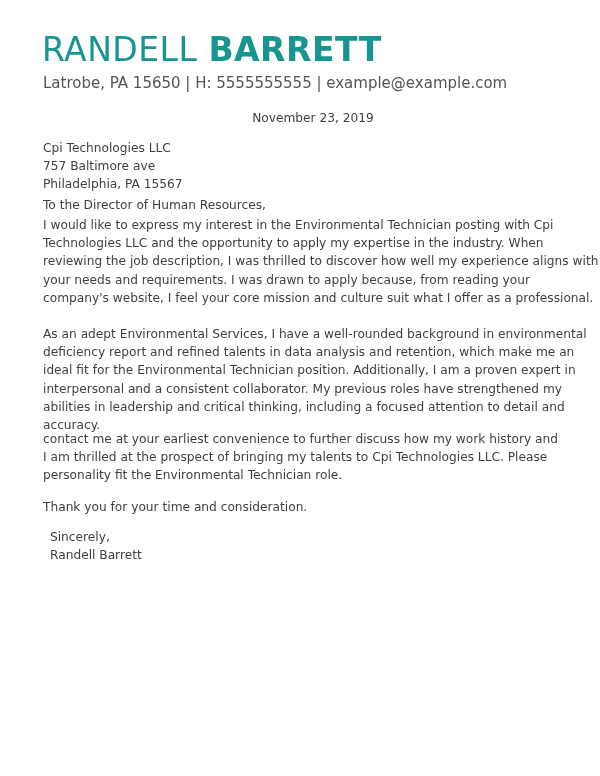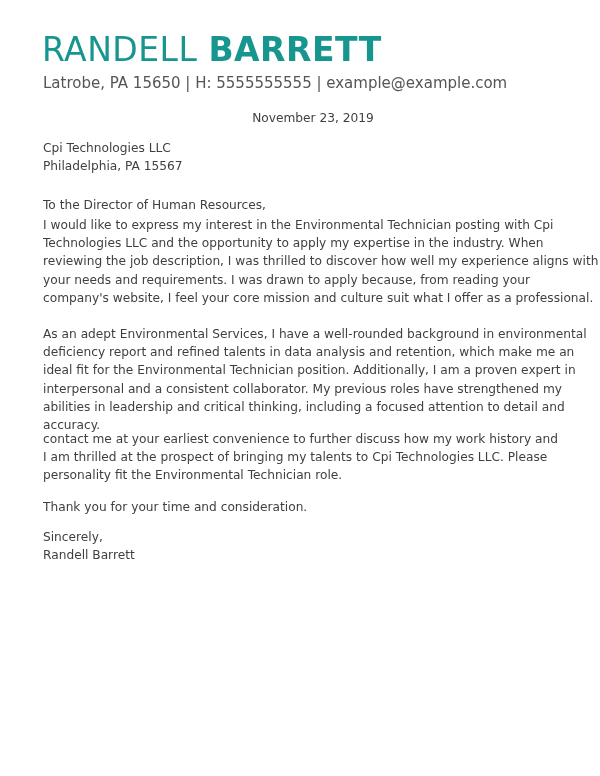--- a/index.html
+++ b/index.html
@@ -23,20 +23,21 @@
   <span class="last">BARRETT</span>
 </div>
 <div class="contact">Latrobe, PA 15650 | H: 5555555555 | example@example.com</div>
 
 <div class="block" style="top:109px;text-align:center;">
   <span class="line">November 23, 2019</span>
 </div>
 
 <div class="block" style="top:139px;">
   <span class="line">Cpi Technologies LLC</span>
+  <span class="line">757 Baltimore ave</span>
   <span class="line">Philadelphia, PA 15567</span>
 </div>
 
 <div class="block" style="top:196px;">
   <span class="line">To the Director of Human Resources,</span>
 </div>
 
 <div class="block" style="top:216px;">
   <span class="line">I would like to express my interest in the Environmental Technician posting with Cpi</span>
   <span class="line">Technologies LLC and the opportunity to apply my expertise in the industry. When</span>
@@ -57,16 +58,16 @@
 <div class="block" style="top:430px;">
   <span class="line">contact me at your earliest convenience to further discuss how my work history and</span>
   <span class="line">I am thrilled at the prospect of bringing my talents to Cpi Technologies LLC. Please</span>
   <span class="line">personality fit the Environmental Technician role.</span>
 </div>
 
 <div class="block" style="top:498px;">
   <span class="line">Thank you for your time and consideration.</span>
 </div>
 
-<div class="block" style="top:528px;">
+<div class="block" style="top:528px;margin-left:7px;">
   <span class="line">Sincerely,</span>
   <span class="line">Randell Barrett</span>
 </div>
 
 </body></html>

